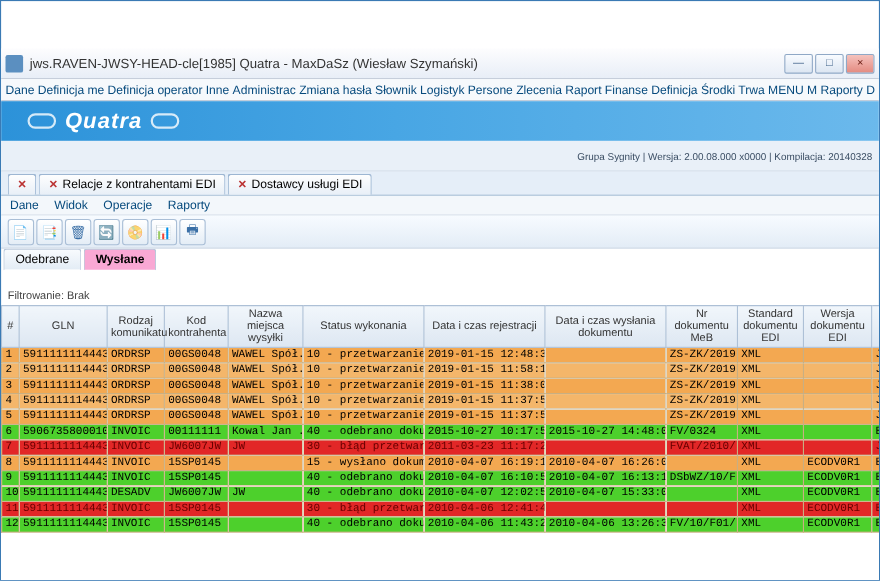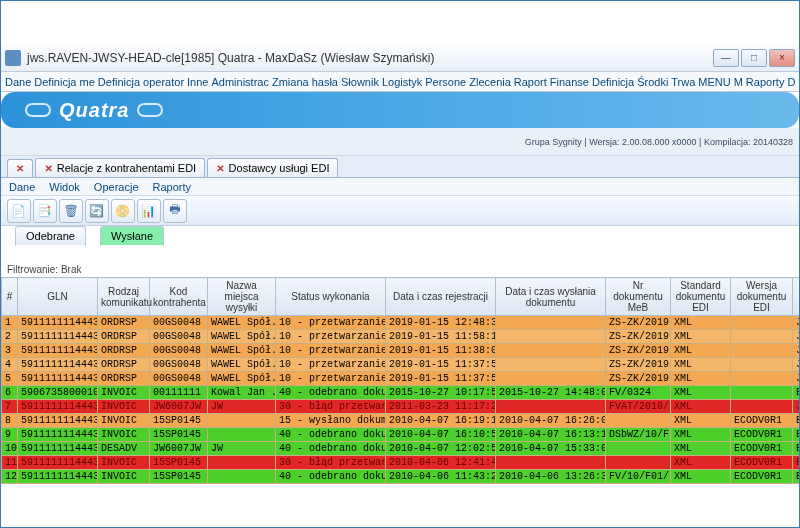--- a/index.html
+++ b/index.html
@@ -5,34 +5,34 @@
 * { margin: 0; padding: 0; box-sizing: border-box; font-family: Tahoma, Arial, sans-serif; }
 body { width: 800px; height: 528px; background: #fff; overflow: hidden; border: 1px solid #3a7ab4; }
 .titlebar { background: linear-gradient(#fdfdfe,#e8eef7); height: 28px; display: flex; align-items: center; padding: 0 4px; border-bottom: 1px solid #c0c9d8; margin-top: 43px; }
 .titlebar .icon { width: 16px; height: 16px; background: #5b8fc0; border-radius: 2px; margin-right: 6px; }
 .titlebar .title { font-size: 12px; color: #333; flex: 1; }
 .winbtns { display: flex; gap: 2px; }
 .winbtns div { width: 26px; height: 18px; background: linear-gradient(#f8fbff,#dce6f2); border: 1px solid #8fa8c6; border-radius: 2px; text-align: center; font-size: 10px; line-height: 16px; color: #3a5d85; cursor: pointer; }
 .winbtns .close { background: linear-gradient(#f5c2bd,#e48b81); color: #6b1d14; }
 .menubar { background: #f6f9fc; height: 20px; display: flex; align-items: center; padding: 0 4px; font-size: 11px; color: #064a7d; border-bottom: 1px solid #bcc8d8; gap: 3px; white-space: nowrap; overflow: hidden; }
 .menubar span { cursor: pointer; }
-.banner { background: linear-gradient(90deg,#2c92d9 0%,#48a6e4 45%,#6bb9ec 100%); height: 36px; display: flex; align-items: center; padding: 0 16px; color: #fff; position: relative; border-radius: 14px; }
+.banner { background: linear-gradient(90deg,#2c92d9 0%,#48a6e4 45%,#6bb9ec 100%); height: 36px; display: flex; align-items: center; padding: 0 16px; color: #fff; position: relative; }
 .banner .logo { font-size: 20px; font-family: Verdana, sans-serif; font-style: italic; font-weight: bold; letter-spacing: 1px; }
 .cloud { display:inline-block; width:26px; height:14px; margin:0 8px; position:relative; }
 .cloud::before{content:"";position:absolute;inset:0;border:2px solid rgba(255,255,255,.8);border-radius:8px;}
 .statusline { height: 28px; background: #e9f0f8; font-size: 9px; color: #3a4d63; display: flex; justify-content: flex-end; align-items: center; padding: 0 6px; border-bottom: 1px solid #cfd9e5; }
 .tabstrip { background: #e5eef8; height: 22px; display: flex; align-items: flex-end; padding-left: 6px; font-size: 11px; border-bottom: 1px solid #9db6d2; }
 .tab { background: linear-gradient(#fefefe,#e8eff7); border: 1px solid #9db6d2; border-bottom: none; padding: 3px 8px; margin-right: 2px; border-radius: 3px 3px 0 0; display: flex; align-items: center; gap: 4px; cursor: pointer; white-space: nowrap; }
 .tab .x { color: #b33; font-weight: bold; font-size: 10px; }
 .submenu { height: 18px; background: #f3f7fb; display: flex; align-items: center; padding: 0 8px; font-size: 11px; color: #064a7d; gap: 14px; border-bottom: 1px solid #d3dce8; }
 .toolbar { height: 30px; background: linear-gradient(#f7fbff,#e3ecf6); border-bottom: 1px solid #c3d1e2; display: flex; align-items: center; padding: 0 6px; gap: 2px; }
 .tbtn { width: 24px; height: 24px; border: 1px solid #a9bed6; background: linear-gradient(#fff,#e4edf6); border-radius: 3px; display: flex; align-items: center; justify-content: center; font-size: 12px; color: #3a6fa6; cursor: pointer; }
 .subtabs { height: 20px; display: flex; font-size: 11px; }
-.subtab { padding: 3px 10px; border: 1px solid #b8c7da; background: linear-gradient(#f8fbfe,#e3ecf5); cursor: pointer; border-bottom-color:#fff; border-radius:3px 3px 0 0; margin-left:14px;}
-.subtab.active { background: #86efac; font-weight: normal; }
+.subtab { padding: 3px 10px; border: 1px solid #b8c7da; background: linear-gradient(#f8fbfe,#e3ecf5); cursor: pointer; border-bottom-color:#fff; border-radius:3px 3px 0 0; margin-left:2px;}
+.subtab.active { background: #f9a8d4; font-weight: bold; }
 .filter { font-size: 10px; color: #444; padding: 2px 6px; margin-top: 16px; }
 .grid { width: 100%; font-size: 10px; border-collapse: collapse; table-layout: fixed; }
 .grid th { background: linear-gradient(#f1f6fb,#dde7f2); border: 1px solid #adc0d6; padding: 2px 3px; font-weight: normal; color: #333; text-align: center; height: 26px; }
 .grid td { border: 1px solid #c8af82; padding: 1px 3px; white-space: nowrap; overflow: hidden; font-family: "Courier New", monospace; font-size: 10px; }
 .gridwrap { height: 290px; overflow: auto; background: #fff; }
 .r-orange td { background: #f3a851; }
 .r-orange2 td { background: #f4b66a; }
 .r-red td { background: #e22727; color: #660000; }
 .r-green td { background: #4dd02c; }
 .scrollbar-bottom { height: 16px; background: #eef3f8; border-top: 1px solid #c7d3e2; display:flex; align-items:center; }

